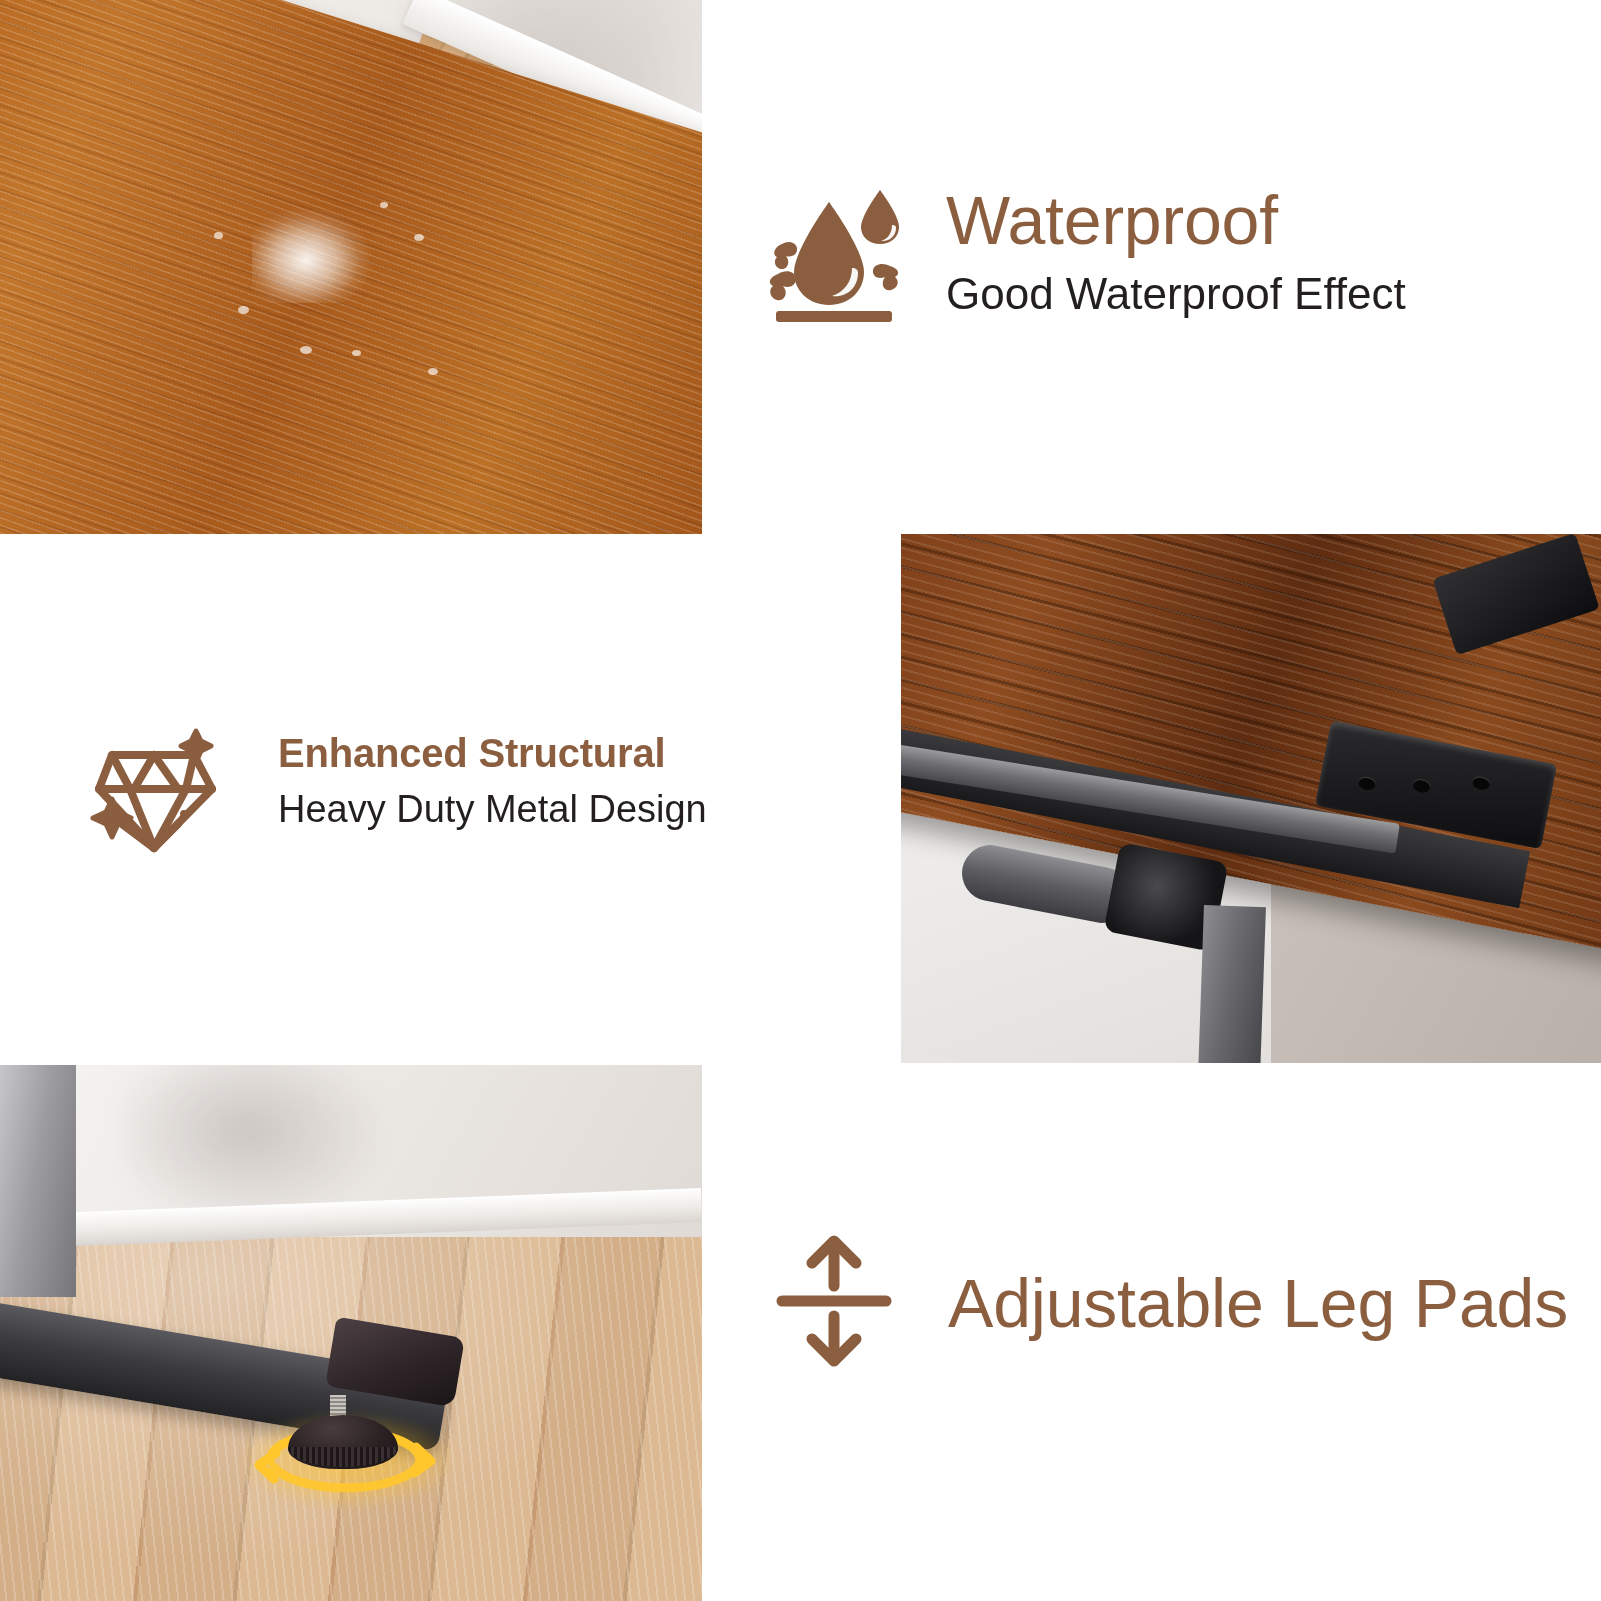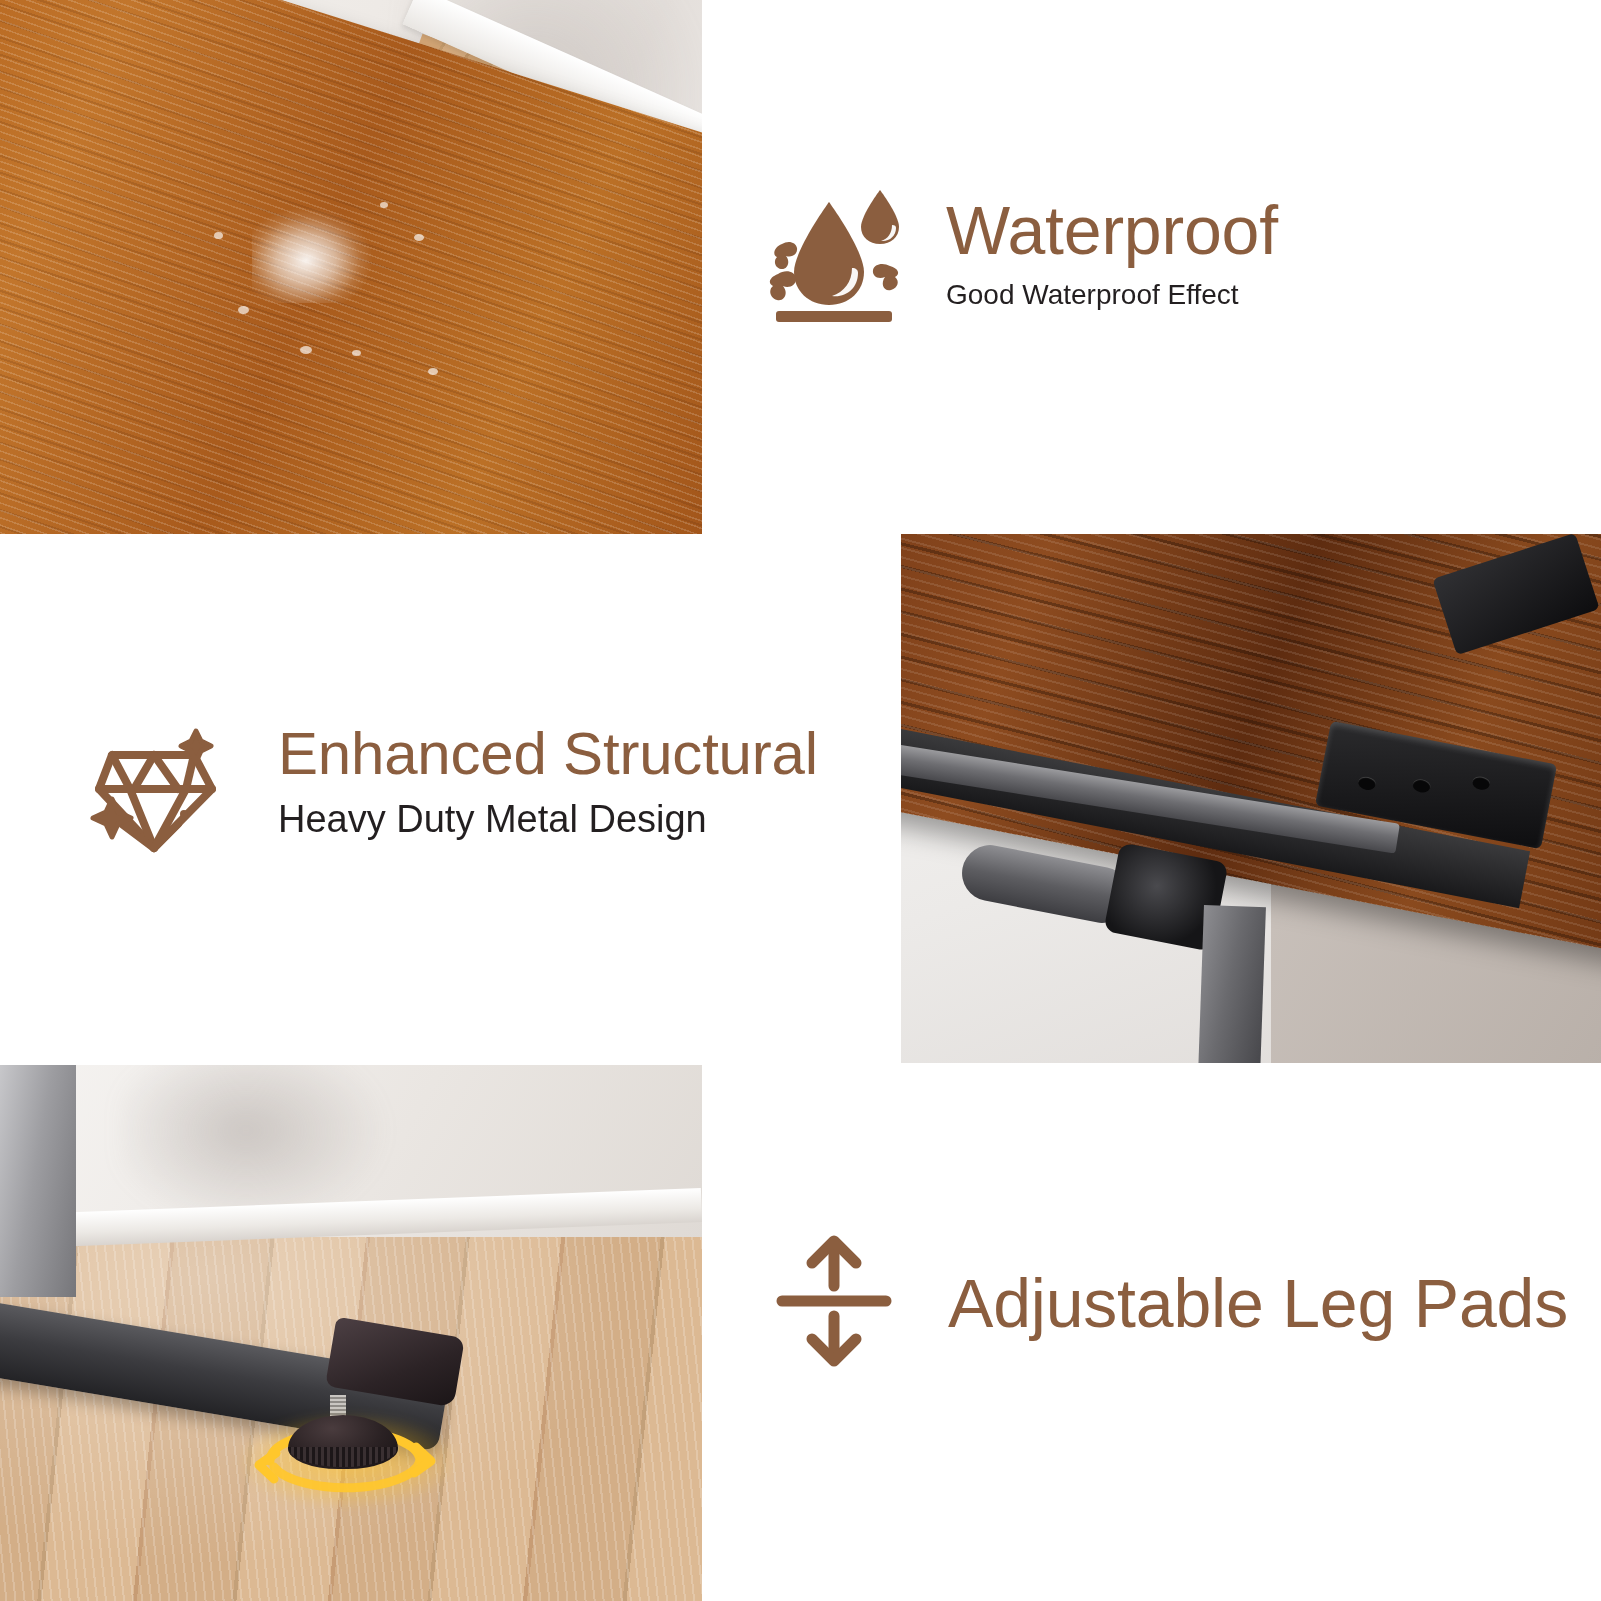--- a/index.html
+++ b/index.html
@@ -223,33 +223,33 @@
   .feat-title {
     color: #8b5e3f;
     font-size: 68px;
     line-height: 1.04;
     font-weight: 400;
     letter-spacing: -.2px;
     white-space: nowrap;
   }
   .feat-sub {
     color: #231f20;
-    font-size: 28px;
+    font-size: 44px;
     line-height: 1.2;
     font-weight: 300;
     margin-top: 12px;
     white-space: nowrap;
   }
 
   #feature-waterproof { left: 768px; top: 178px; }
   #feature-waterproof .feat-text { margin-left: 42px; }
 
   #feature-structural { left: 82px; top: 706px; }
   #feature-structural .feat-text { margin-left: 46px; }
-  #feature-structural .feat-title { font-size: 60px; }
+  #feature-structural .feat-title { font-size: 40px; font-weight: bold; }
   #feature-structural .feat-sub { font-size: 38px; }
 
   #feature-legpads { left: 772px; top: 1228px; }
   #feature-legpads .feat-text { margin-left: 52px; justify-content: flex-end; }
 </style>
 </head>
 <body>
 
 <div class="panel" id="photo-waterproof">
   <div class="wp-wall"></div>

